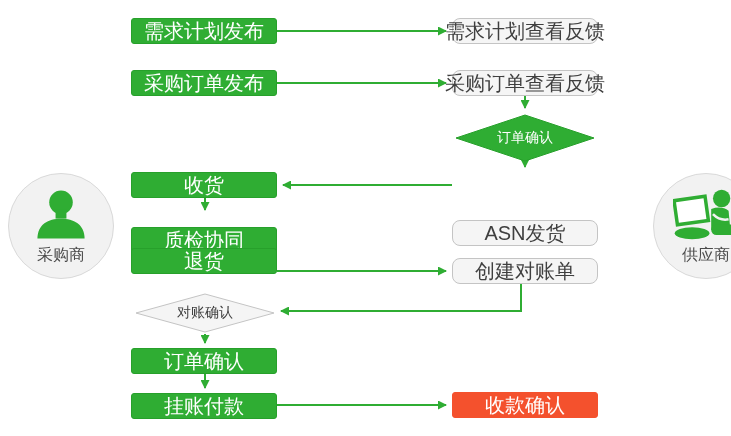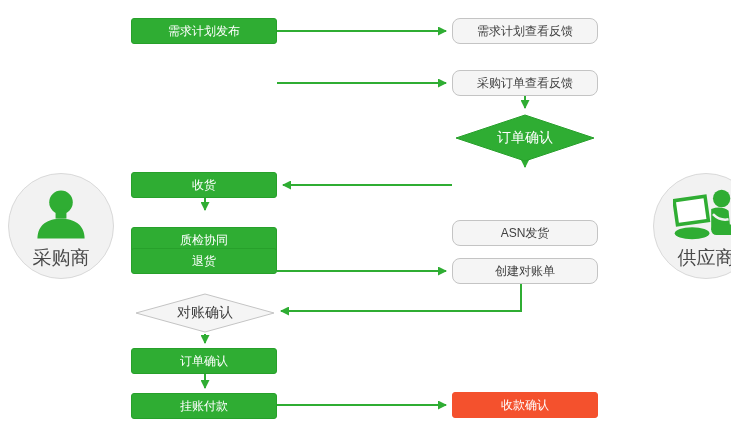--- a/index.html
+++ b/index.html
@@ -19,21 +19,21 @@
     position:relative;
     width:731px;height:436px;
     background:#fff;
     overflow:hidden;
   }
   .wires{position:absolute;left:0;top:0;z-index:1;}
   .node{
     position:absolute;
     box-sizing:border-box;
     display:flex;align-items:center;justify-content:center;
-    font-size:12px;
+    font-size:20px;
     z-index:2;
     white-space:nowrap;
   }
   .proc-green{
     width:146px;height:26px;left:131px;
     background:var(--green);
     border:1px solid var(--green-border);
     border-radius:3px;
     color:#fff;
   }
@@ -63,21 +63,21 @@
     position:absolute;z-index:2;
     width:106px;height:106px;
     border-radius:50%;
     background:var(--circle-bg);
     border:1px solid var(--circle-border);
     box-sizing:border-box;
     display:flex;flex-direction:column;align-items:center;justify-content:flex-start;
     padding-top:13px;
   }
   .actor .alabel{
-    font-size:19px;color:var(--actor-text);margin-top:2px;
+    font-size:16px;color:var(--actor-text);margin-top:2px;
   }
 </style>
 </head>
 <body>
 
 <div class="canvas">
 
   <svg class="wires" width="731" height="436" viewBox="0 0 731 436">
     <defs>
       <marker id="arw" markerUnits="userSpaceOnUse" markerWidth="9" markerHeight="9" refX="8" refY="4.5" orient="auto">
@@ -119,20 +119,23 @@
       <path d="M44,24 q12,-4 20,2 l2,22 q-12,6 -22,0 Z" fill="#2fad33"></path>
       <rect x="44" y="42" width="28" height="12" rx="6" fill="#2fad33"></rect>
       <path d="M46,30 q8,8 18,6" stroke="#f2f2f2" stroke-width="3" fill="none"></path>
     </svg>
     <div class="alabel">供应商</div>
   </div>
 
   <div class="node proc-green" style="top:18px;">
     <span>需求计划发布</span>
   </div>
+  <div class="node proc-green" style="top:70px;">
+    <span>采购订单发布</span>
+  </div>
   <div class="node proc-green" style="top:172px;">
     <span>收货</span>
   </div>
   <div class="node proc-green" style="top:227px;">
     <span>质检协同</span>
   </div>
   <div class="node proc-green" style="top:248px;">
     <span>退货</span>
   </div>
   <div class="node proc-green" style="top:348px;">

